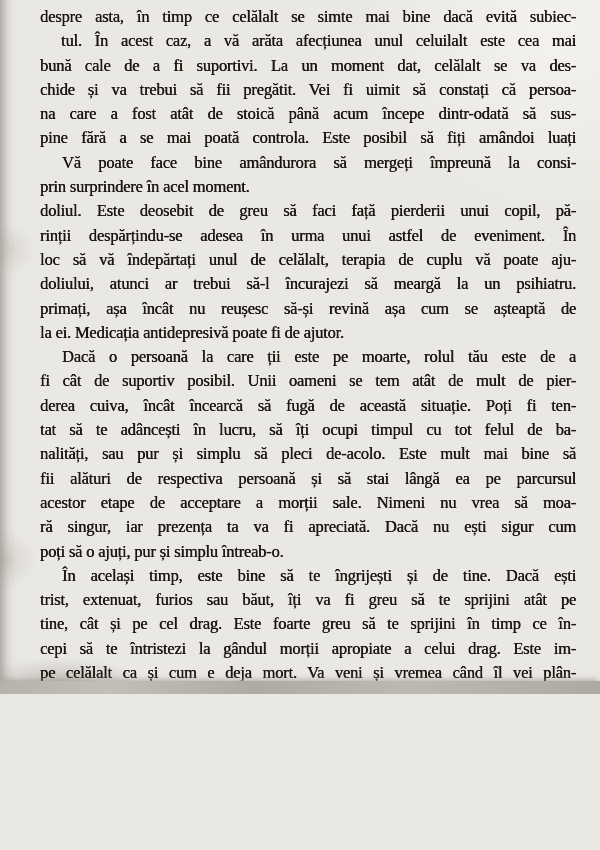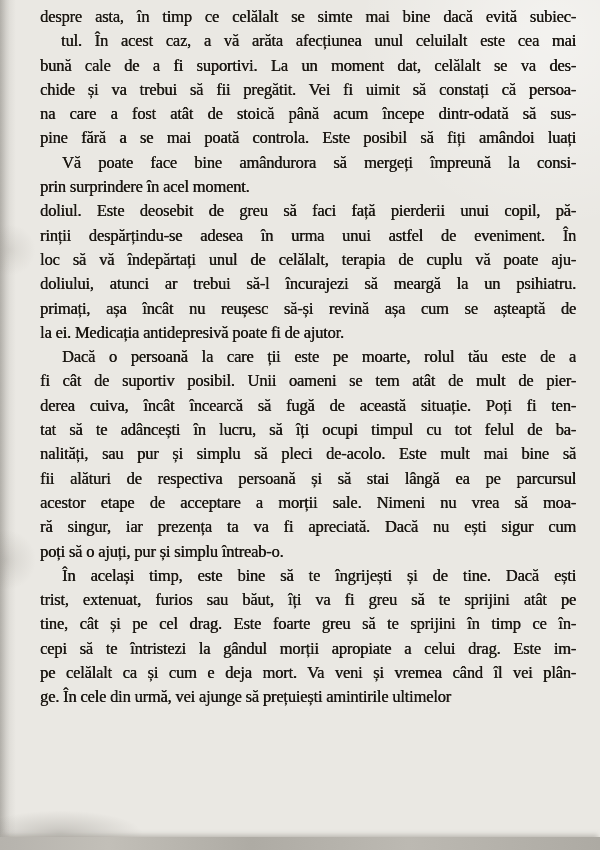--- a/index.html
+++ b/index.html
@@ -6,21 +6,21 @@
     margin: 0;
     padding: 0;
     width: 600px;
     height: 850px;
     overflow: hidden;
     background: #eae8e3;
   }
   .page {
     position: relative;
     width: 600px;
-    height: 850px;
+    height: 694px;
     overflow: hidden;
     background:
       radial-gradient(circle 280px at 92% 4%, rgba(255,255,255,0.45), rgba(255,255,255,0) 70%),
       radial-gradient(circle 34px at 10px 250px, rgba(150,146,138,0.20), rgba(150,146,138,0) 75%),
       radial-gradient(circle 40px at 6px 560px, rgba(140,136,128,0.22), rgba(140,136,128,0) 75%),
       radial-gradient(ellipse 110px 30px at 10% 98%, rgba(115,111,104,0.30), rgba(115,111,104,0) 75%),
       linear-gradient(90deg, rgba(108,104,97,0.30) 0px, rgba(108,104,97,0.12) 6px, rgba(234,232,227,0) 16px),
       #eae8e3;
     font-family: "Liberation Serif", "DejaVu Serif", serif;
   }

